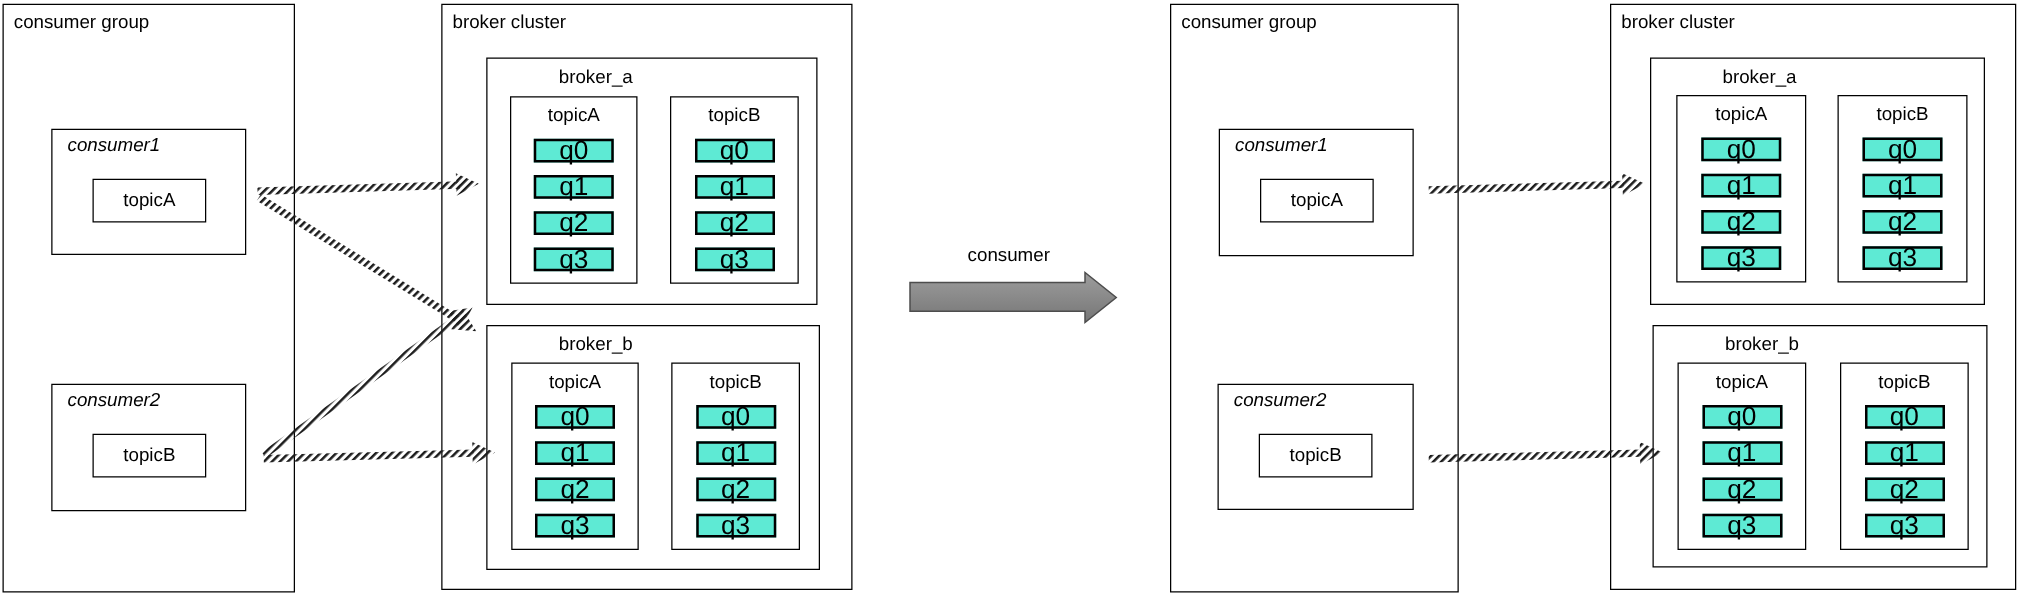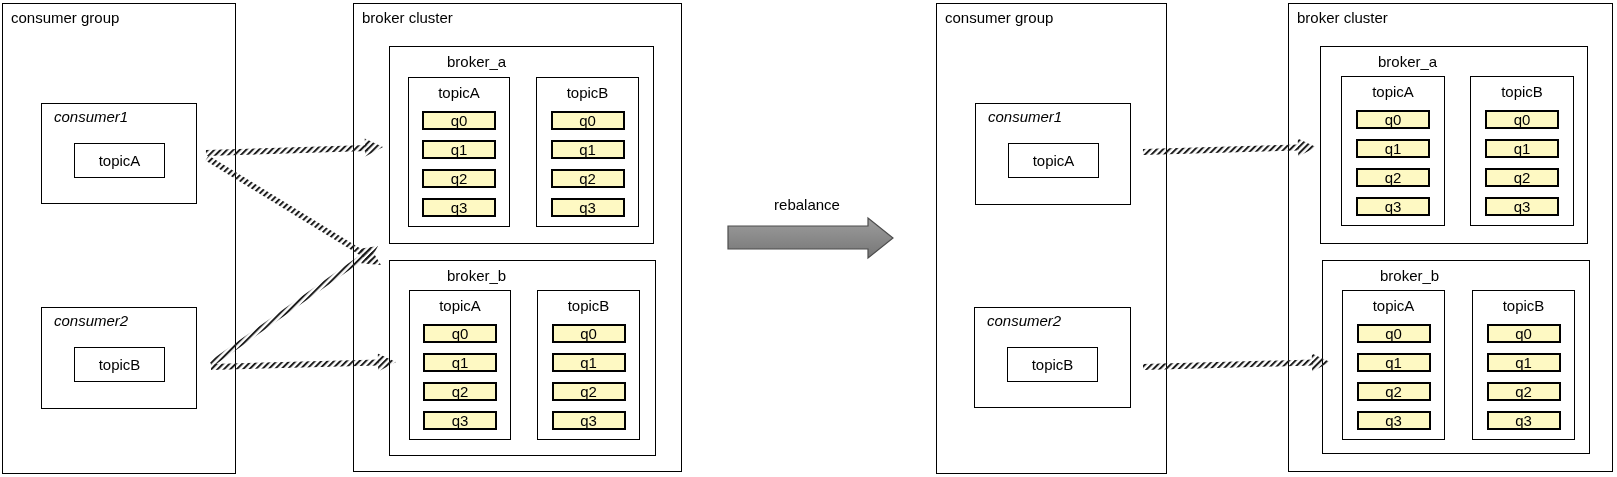--- a/index.html
+++ b/index.html
@@ -10,22 +10,22 @@
   .grp-lbl{left:8px;top:5px;}
   .consumer{position:absolute;border:1.5px solid #000;box-sizing:border-box;}
   .cons-lbl{left:12px;top:4px;font-style:italic;}
   .chip{position:absolute;left:32px;top:39px;width:91px;height:35px;border:1.5px solid #000;
         box-sizing:border-box;display:flex;align-items:center;justify-content:center;font-size:15px;background:#fff;}
   .broker{position:absolute;border:1.5px solid #000;box-sizing:border-box;}
   .brk-lbl{left:9px;top:6px;margin-left:48px;}
   .topic{position:absolute;border:1.5px solid #000;box-sizing:border-box;display:flex;
          flex-direction:column;align-items:center;padding-top:6px;background:#fff;}
   .topic-name{font-size:15px;line-height:18px;margin-bottom:9px;}
-  .qbox{width:74px;height:19px;border:2px solid #000;box-sizing:border-box;margin-bottom:10px;
-        display:flex;align-items:center;justify-content:center;font-size:15px;background:#fef9c3;}
+  .qbox{width:64px;height:19px;border:2px solid #000;box-sizing:border-box;margin-bottom:10px;
+        display:flex;align-items:center;justify-content:center;font-size:21px;background:#5eead4;}
   #overlay{position:absolute;left:0;top:0;width:1617px;height:477px;pointer-events:none;}
   .reb-lbl{left:747px;top:196px;width:120px;text-align:center;}
 </style>
 </head>
 <body>
 
 <div id="canvas">
 
   <div class="box" style="left:2px;top:3px;width:234px;height:471px;">
     <div class="lbl grp-lbl">consumer group</div>
@@ -72,21 +72,21 @@
       <div class="topic" style="left:147px;top:29px;width:103px;height:150px;">
         <div class="topic-name">topicB</div>
         <div class="qbox">q0</div>
         <div class="qbox">q1</div>
         <div class="qbox">q2</div>
         <div class="qbox">q3</div>
       </div>
     </div>
   </div>
 
-  <div class="lbl reb-lbl">rebalance</div>
+  <div class="lbl reb-lbl">consumer</div>
 
   <div class="box" style="left:936px;top:3px;width:231px;height:471px;">
     <div class="lbl grp-lbl">consumer group</div>
     <div class="consumer" style="left:38px;top:99px;width:156px;height:102px;">
       <div class="lbl cons-lbl">consumer1</div>
       <div class="chip">topicA</div>
     </div>
     <div class="consumer" style="left:37px;top:303px;width:157px;height:101px;">
       <div class="lbl cons-lbl">consumer2</div>
       <div class="chip">topicB</div>

